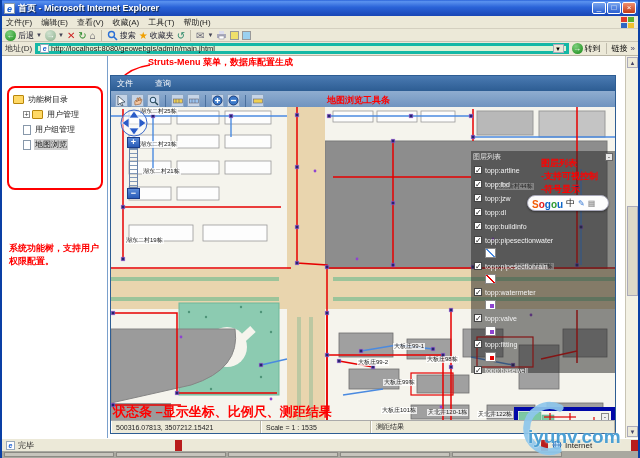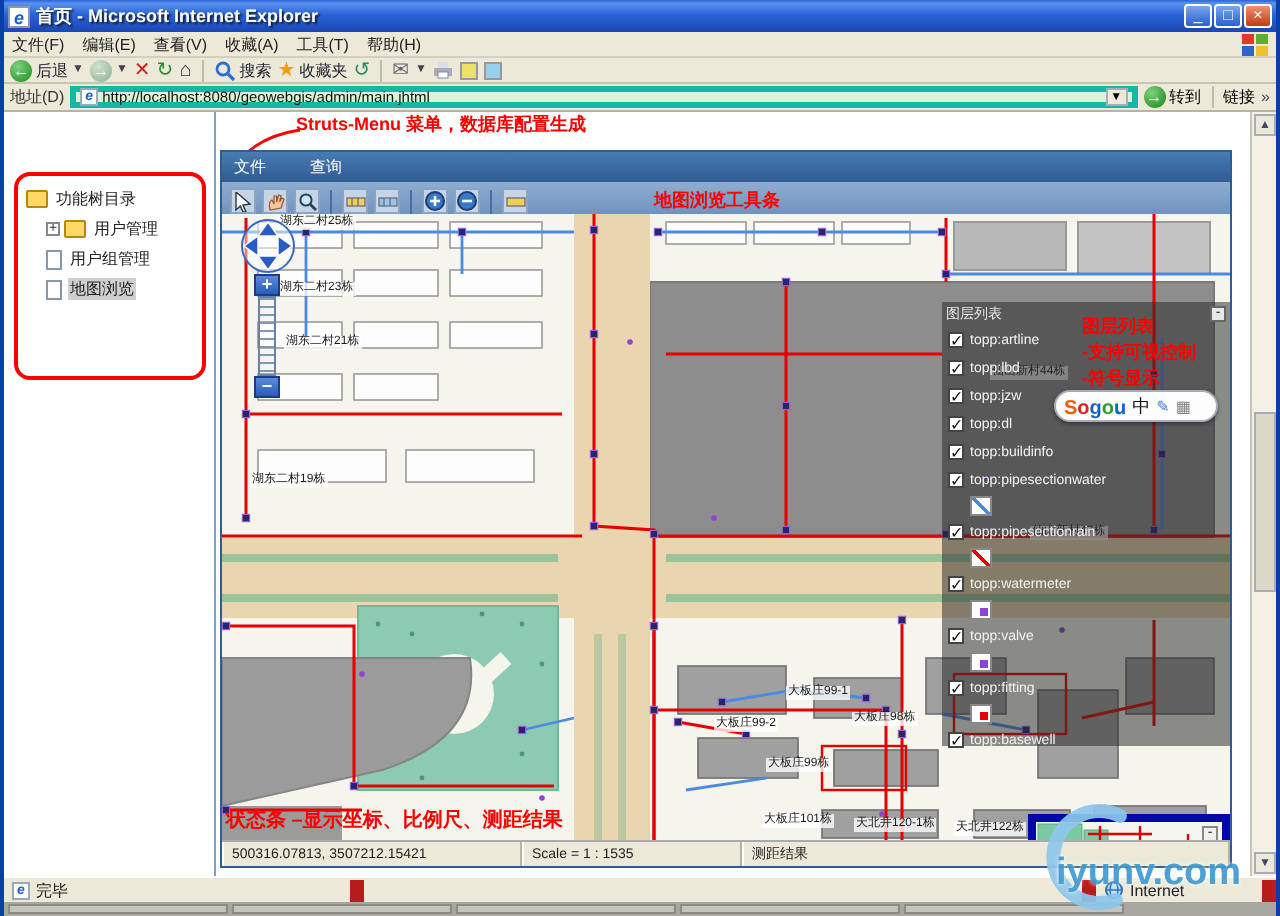--- a/index.html
+++ b/index.html
@@ -103,21 +103,21 @@
   #sogoulogo span:nth-child(2){color:#e02020;}
   #sogoulogo span:nth-child(3){color:#0a64c8;}
   #sogoulogo span:nth-child(4){color:#2f9a2f;}
   #sogoulogo span:nth-child(5){color:#0a64c8;}
   #sogoumode{font-size:9px;color:#111;}
   .imeicon{font-size:8px;color:#3a7bd5;}
   
   #overview{position:absolute;left:403px;top:300px;width:101px;height:59px;border:4px solid #0008a8;background:#f6f6f0;}
   #ovmin{position:absolute;right:2px;top:2px;width:8px;height:8px;background:#f0f0f0;border:1px solid #888;font-size:7px;line-height:6px;text-align:center;color:#222;}
   
-  #statusnote{position:absolute;left:2px;top:296px;font-size:10px;font-weight:bold;color:#ff0000;white-space:nowrap;}
+  #statusnote{position:absolute;left:2px;top:296px;font-size:13px;font-weight:bold;color:#ff0000;white-space:nowrap;}
   
   #appstatus{position:absolute;left:0;bottom:0;width:100%;height:13px;background:#ece9d8;border-top:1px solid #aaa;
     display:flex;align-items:center;font-size:7px;color:#222;}
   #appstatus .cell{border-right:1px solid #b8b4a4;border-left:1px solid #fff;height:100%;display:flex;align-items:center;padding:0 4px;white-space:nowrap;}
   
   #pagescroll{position:absolute;right:0;top:0;width:13px;height:100%;background:#f3f1e4;border-left:1px solid #c8c4b4;}
   .sarrow{position:absolute;left:1px;width:11px;height:11px;background:#ece9d8;border:1px solid #aab;font-size:6px;line-height:10px;text-align:center;color:#446;}
   #sthumb{position:absolute;left:1px;top:150px;width:11px;height:90px;background:#dcd8c8;border:1px solid #aab;}
   
   #iestatus{position:absolute;left:0;top:438px;width:100%;height:13px;background:#ece9d8;border-top:1px solid #fff;
@@ -230,20 +230,21 @@
           </div>
           <div class="tree-row" style="padding-left: 12px;">
             <span class="ticn page"></span>
             <span class="tlabel">用户组管理</span>
           </div>
           <div class="tree-row sel" style="padding-left: 12px;">
             <span class="ticn page"></span>
             <span class="tlabel">地图浏览</span>
           </div>
         </div>
+      <div id="treenote">系统功能树，支持用户权限配置。</div>
     </div>
 
     <div id="strutsnote">Struts-Menu 菜单，数据库配置生成</div>
     <svg id="strutsarrow" width="50" height="26">
       <path d="M40,5 Q20,8 10,20" fill="none" stroke="#ff0000" stroke-width="1.4"></path>
       <path d="M10,20 l6,-2 -3,5 z" fill="#ff0000"></path>
     </svg>
 
     <div id="app">
       <div id="appmenubar">

